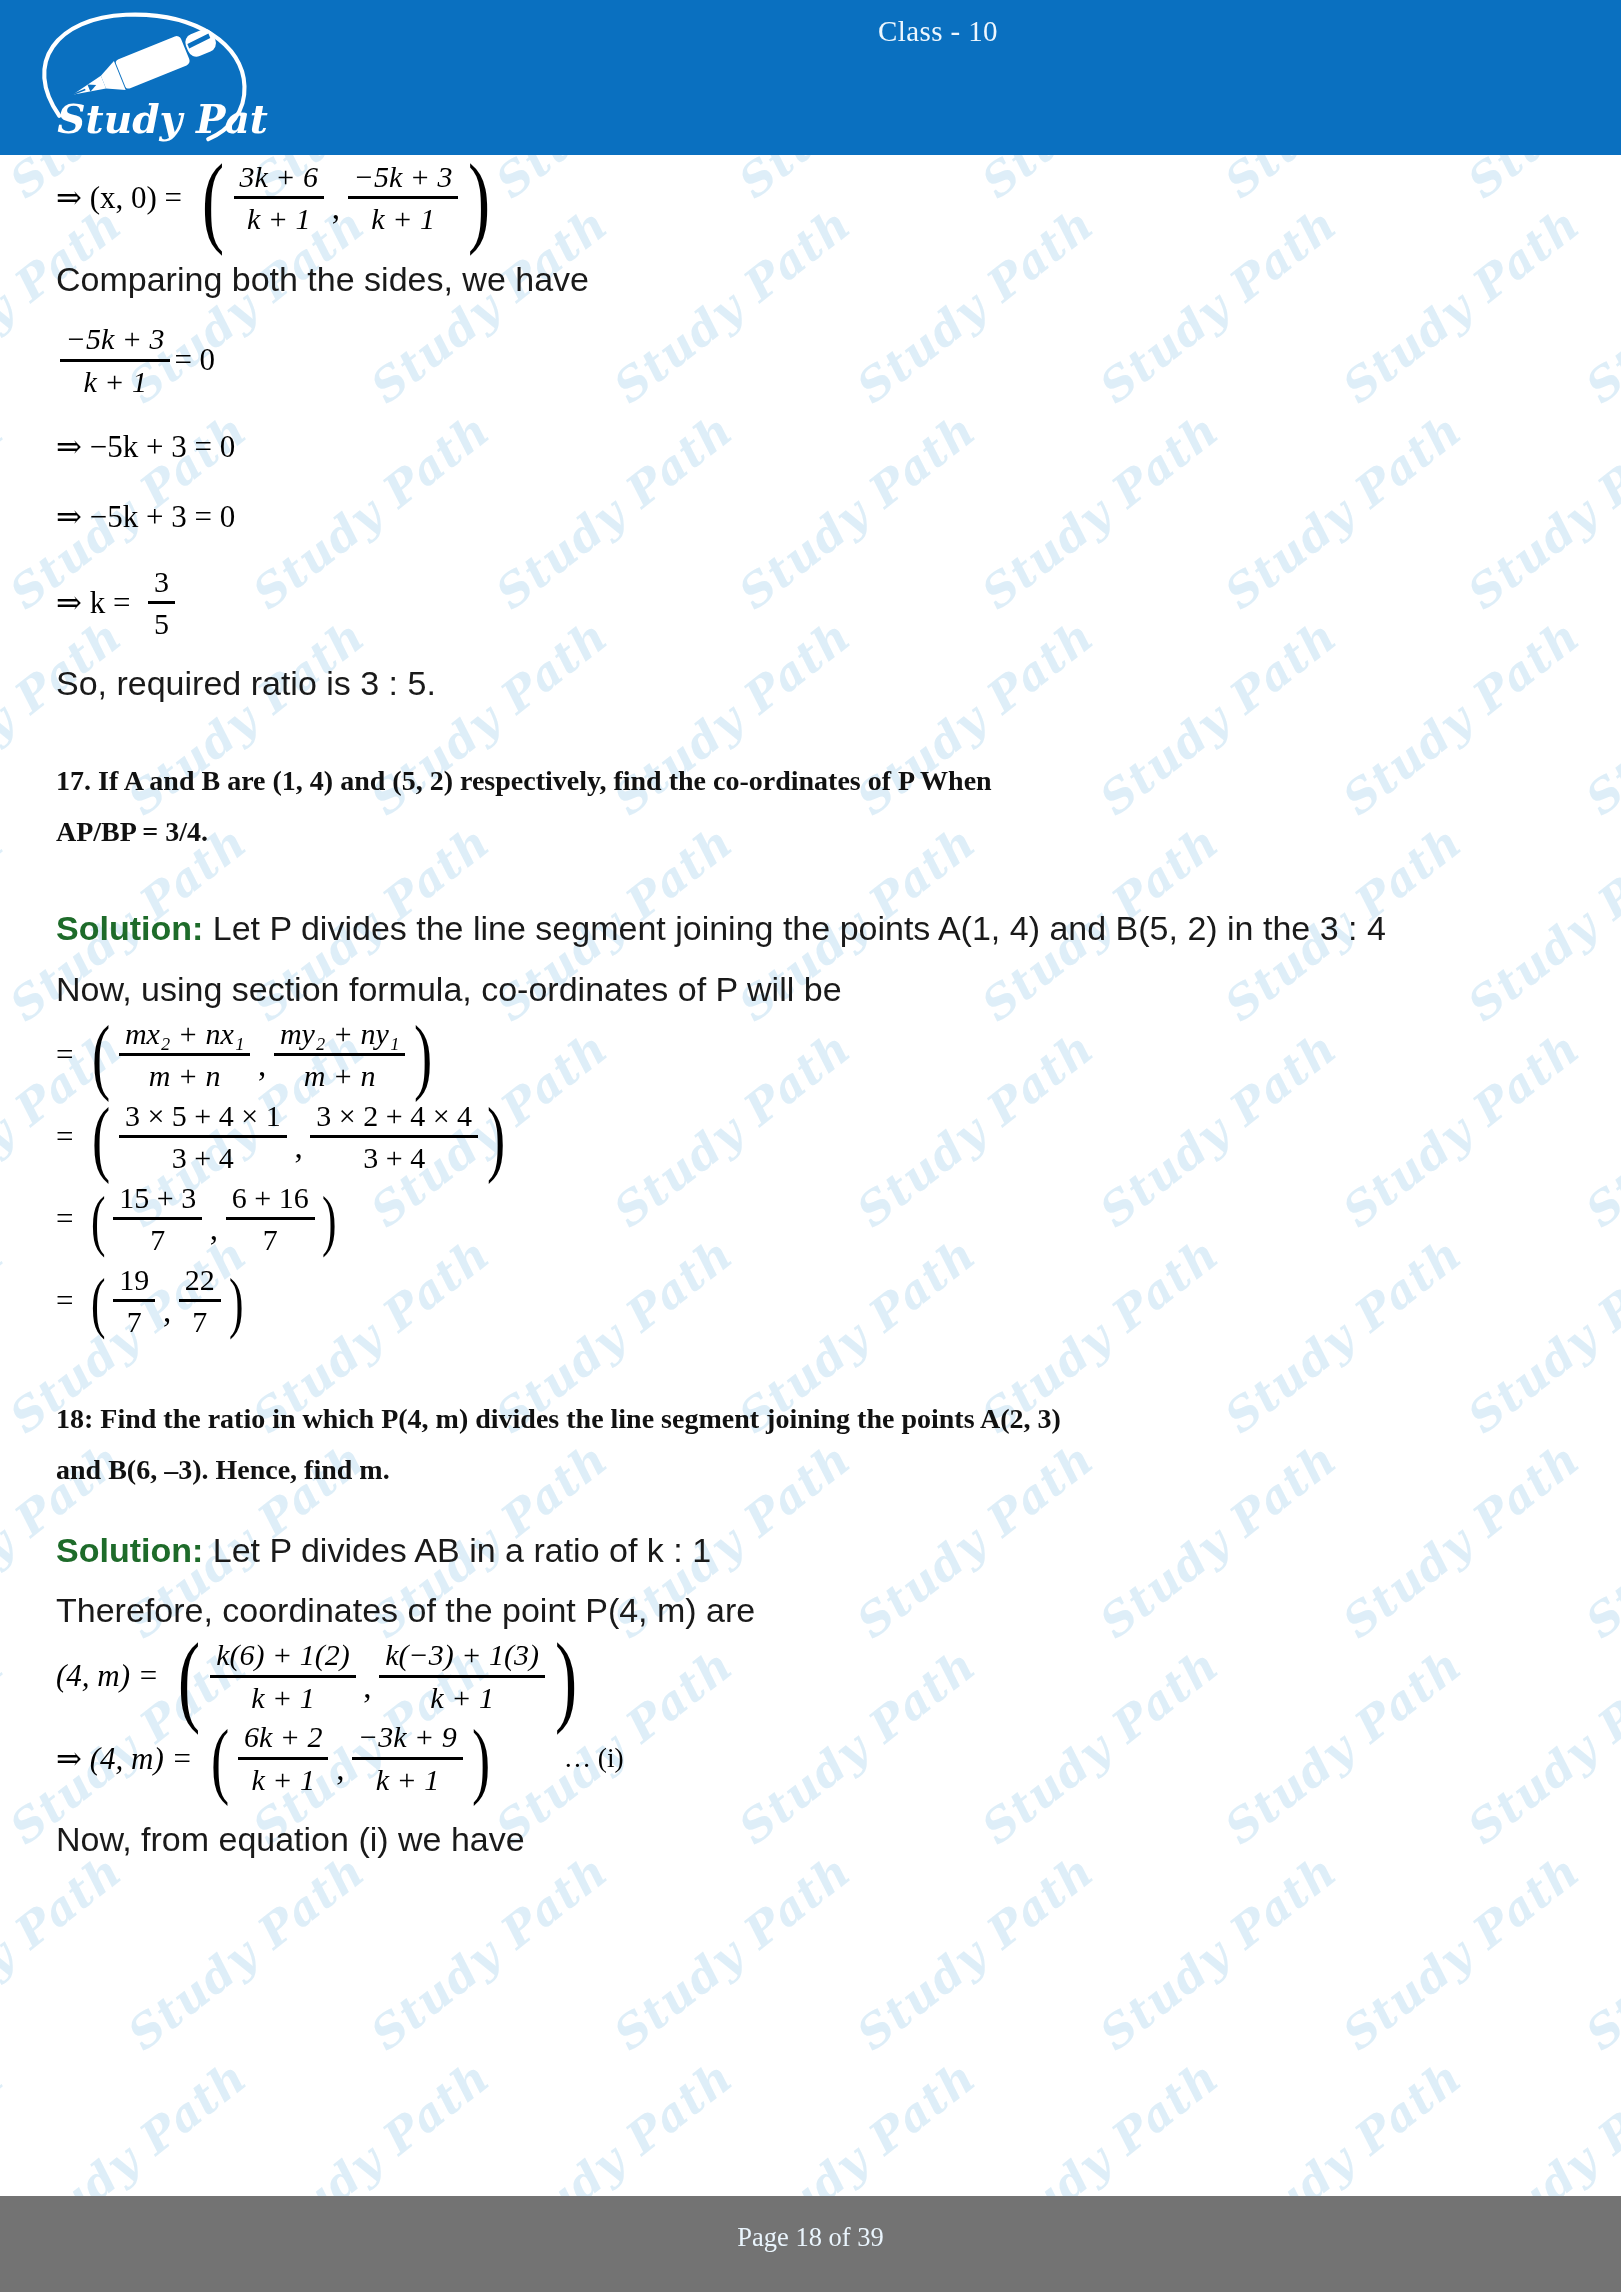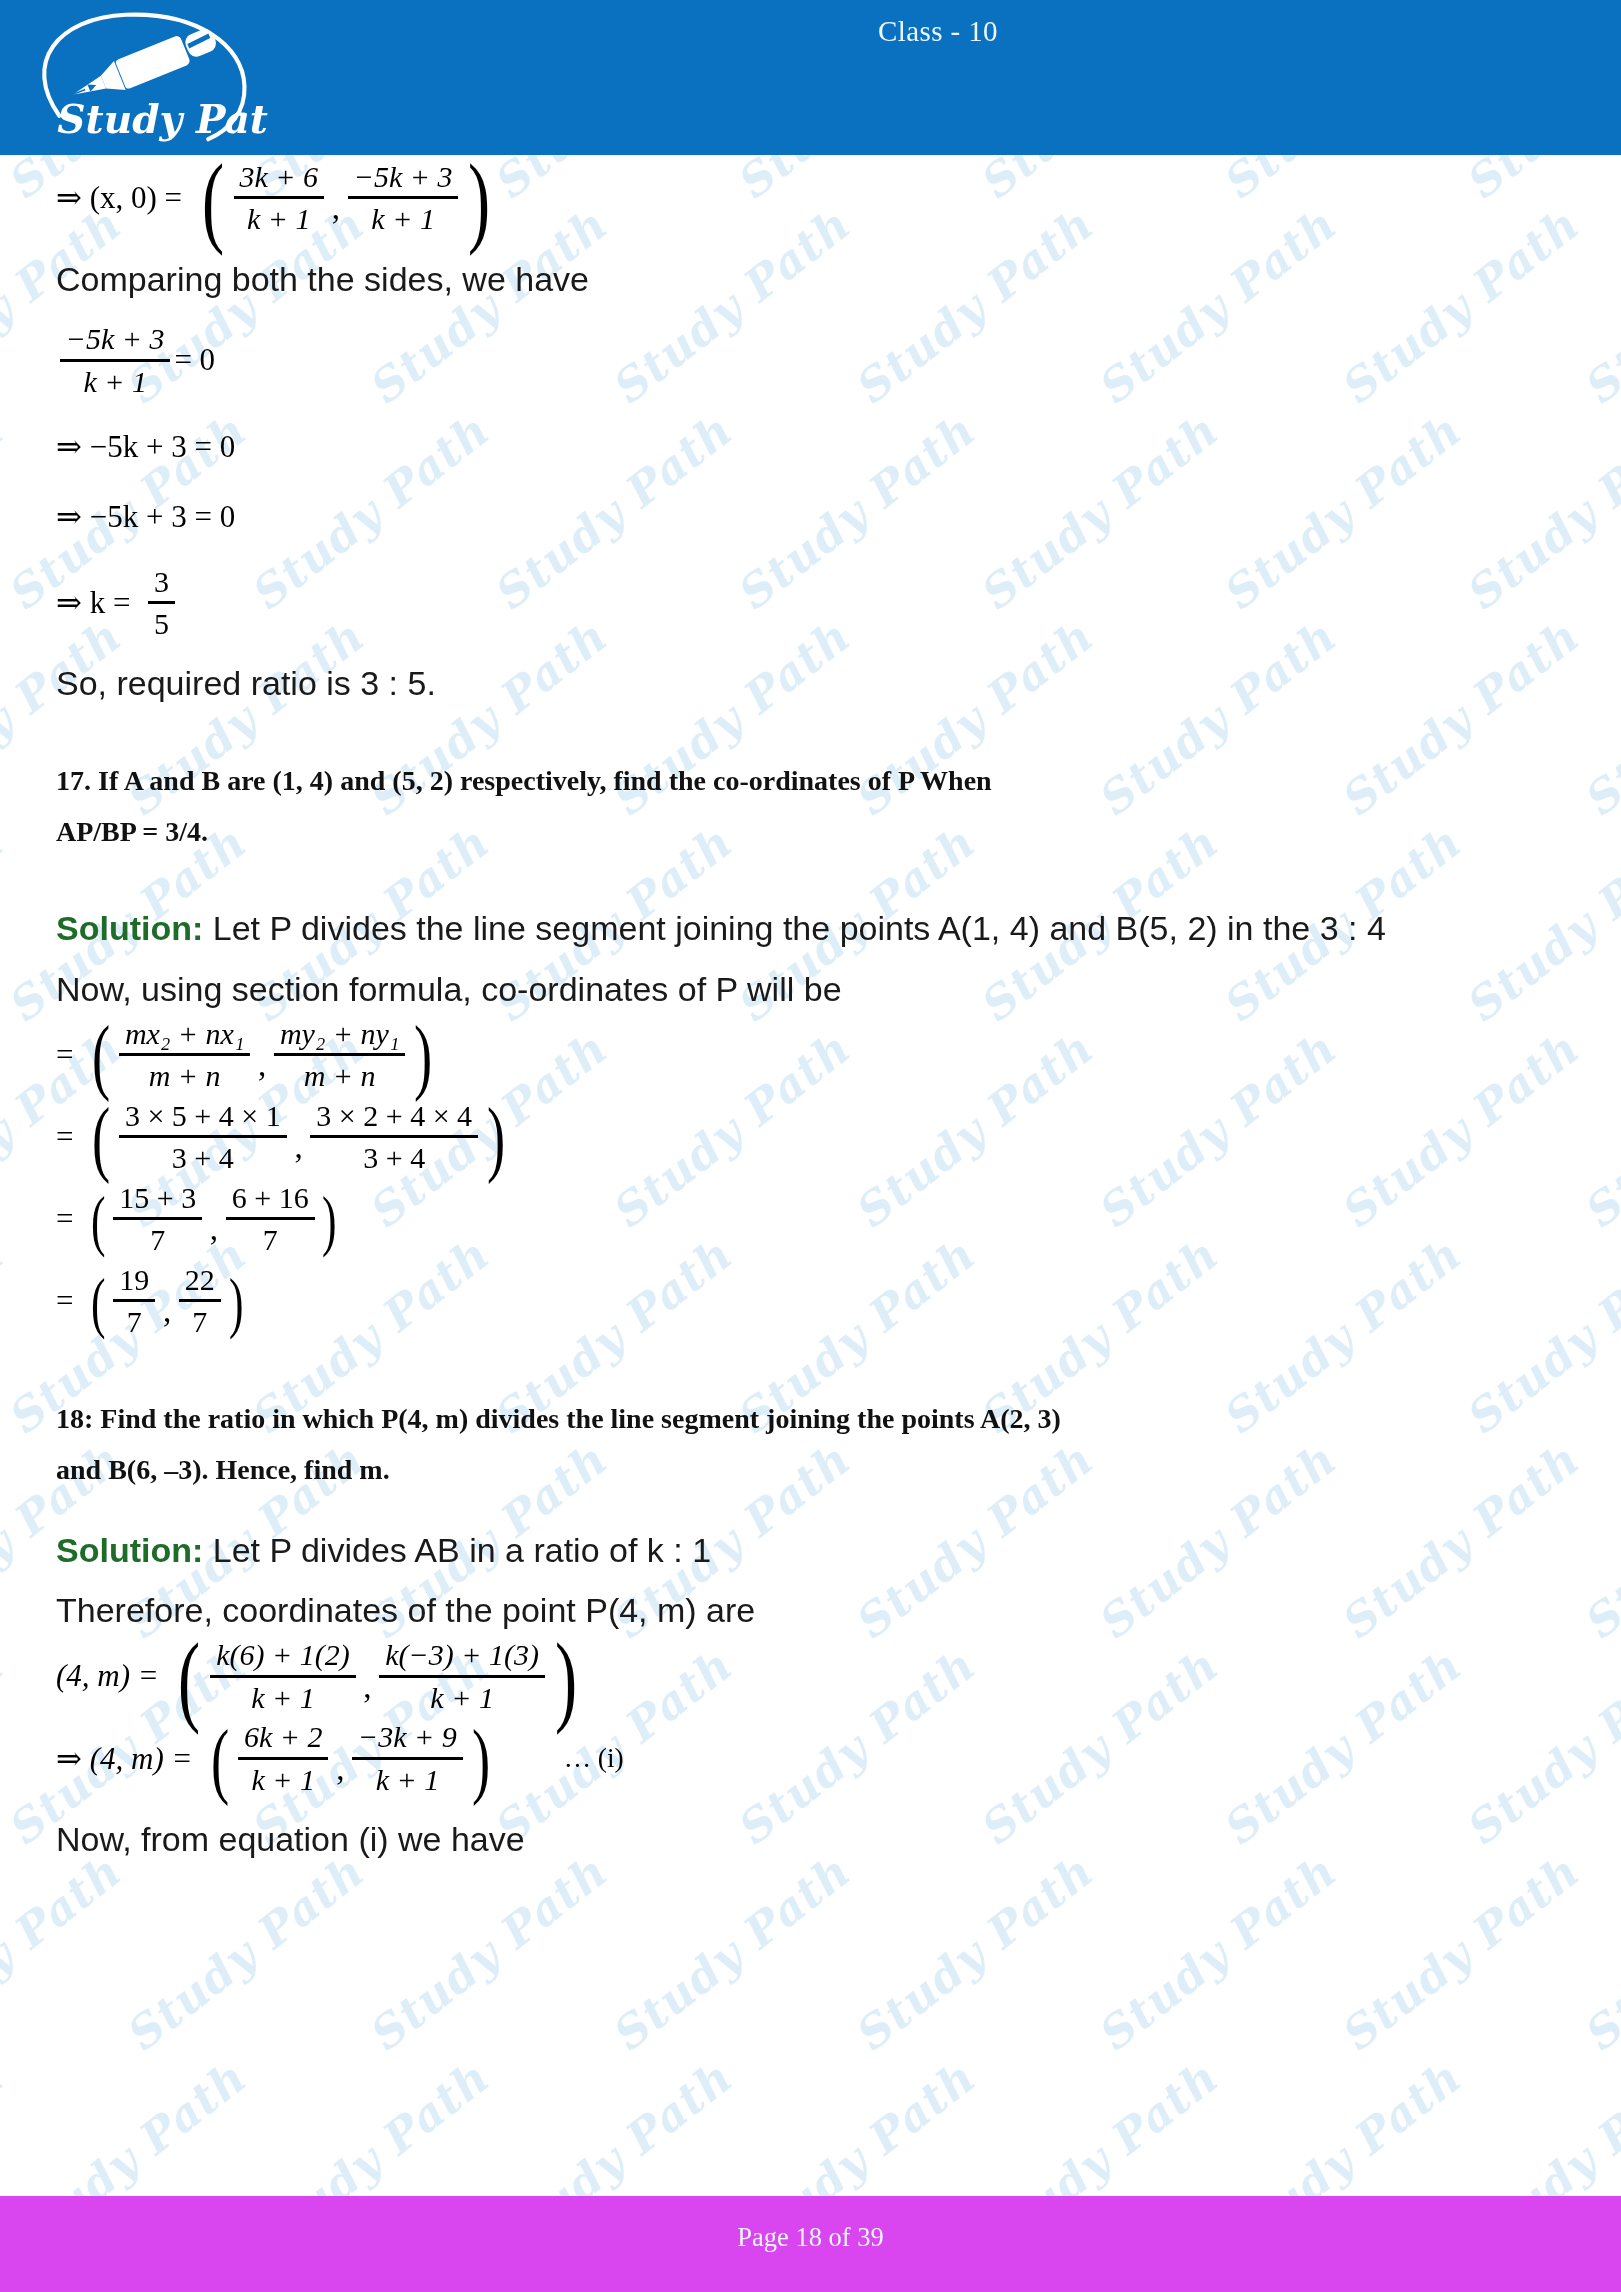--- a/index.html
+++ b/index.html
@@ -70,21 +70,21 @@
     color: #eef7fe;
   }
 
   
   #page-footer {
     position: absolute;
     left: 0;
     bottom: 0;
     width: 1621px;
     height: 97px;
-    background: #d946ef;
+    background: #737373;
     z-index: 5;
   }
   #page-footer .pagenum {
     position: absolute;
     left: 0; right: 0;
     top: 25.5px;
     text-align: center;
     color: #eaf5fd;
     font-size: 26.5px;
     font-family: "Liberation Serif", "DejaVu Serif", serif;

